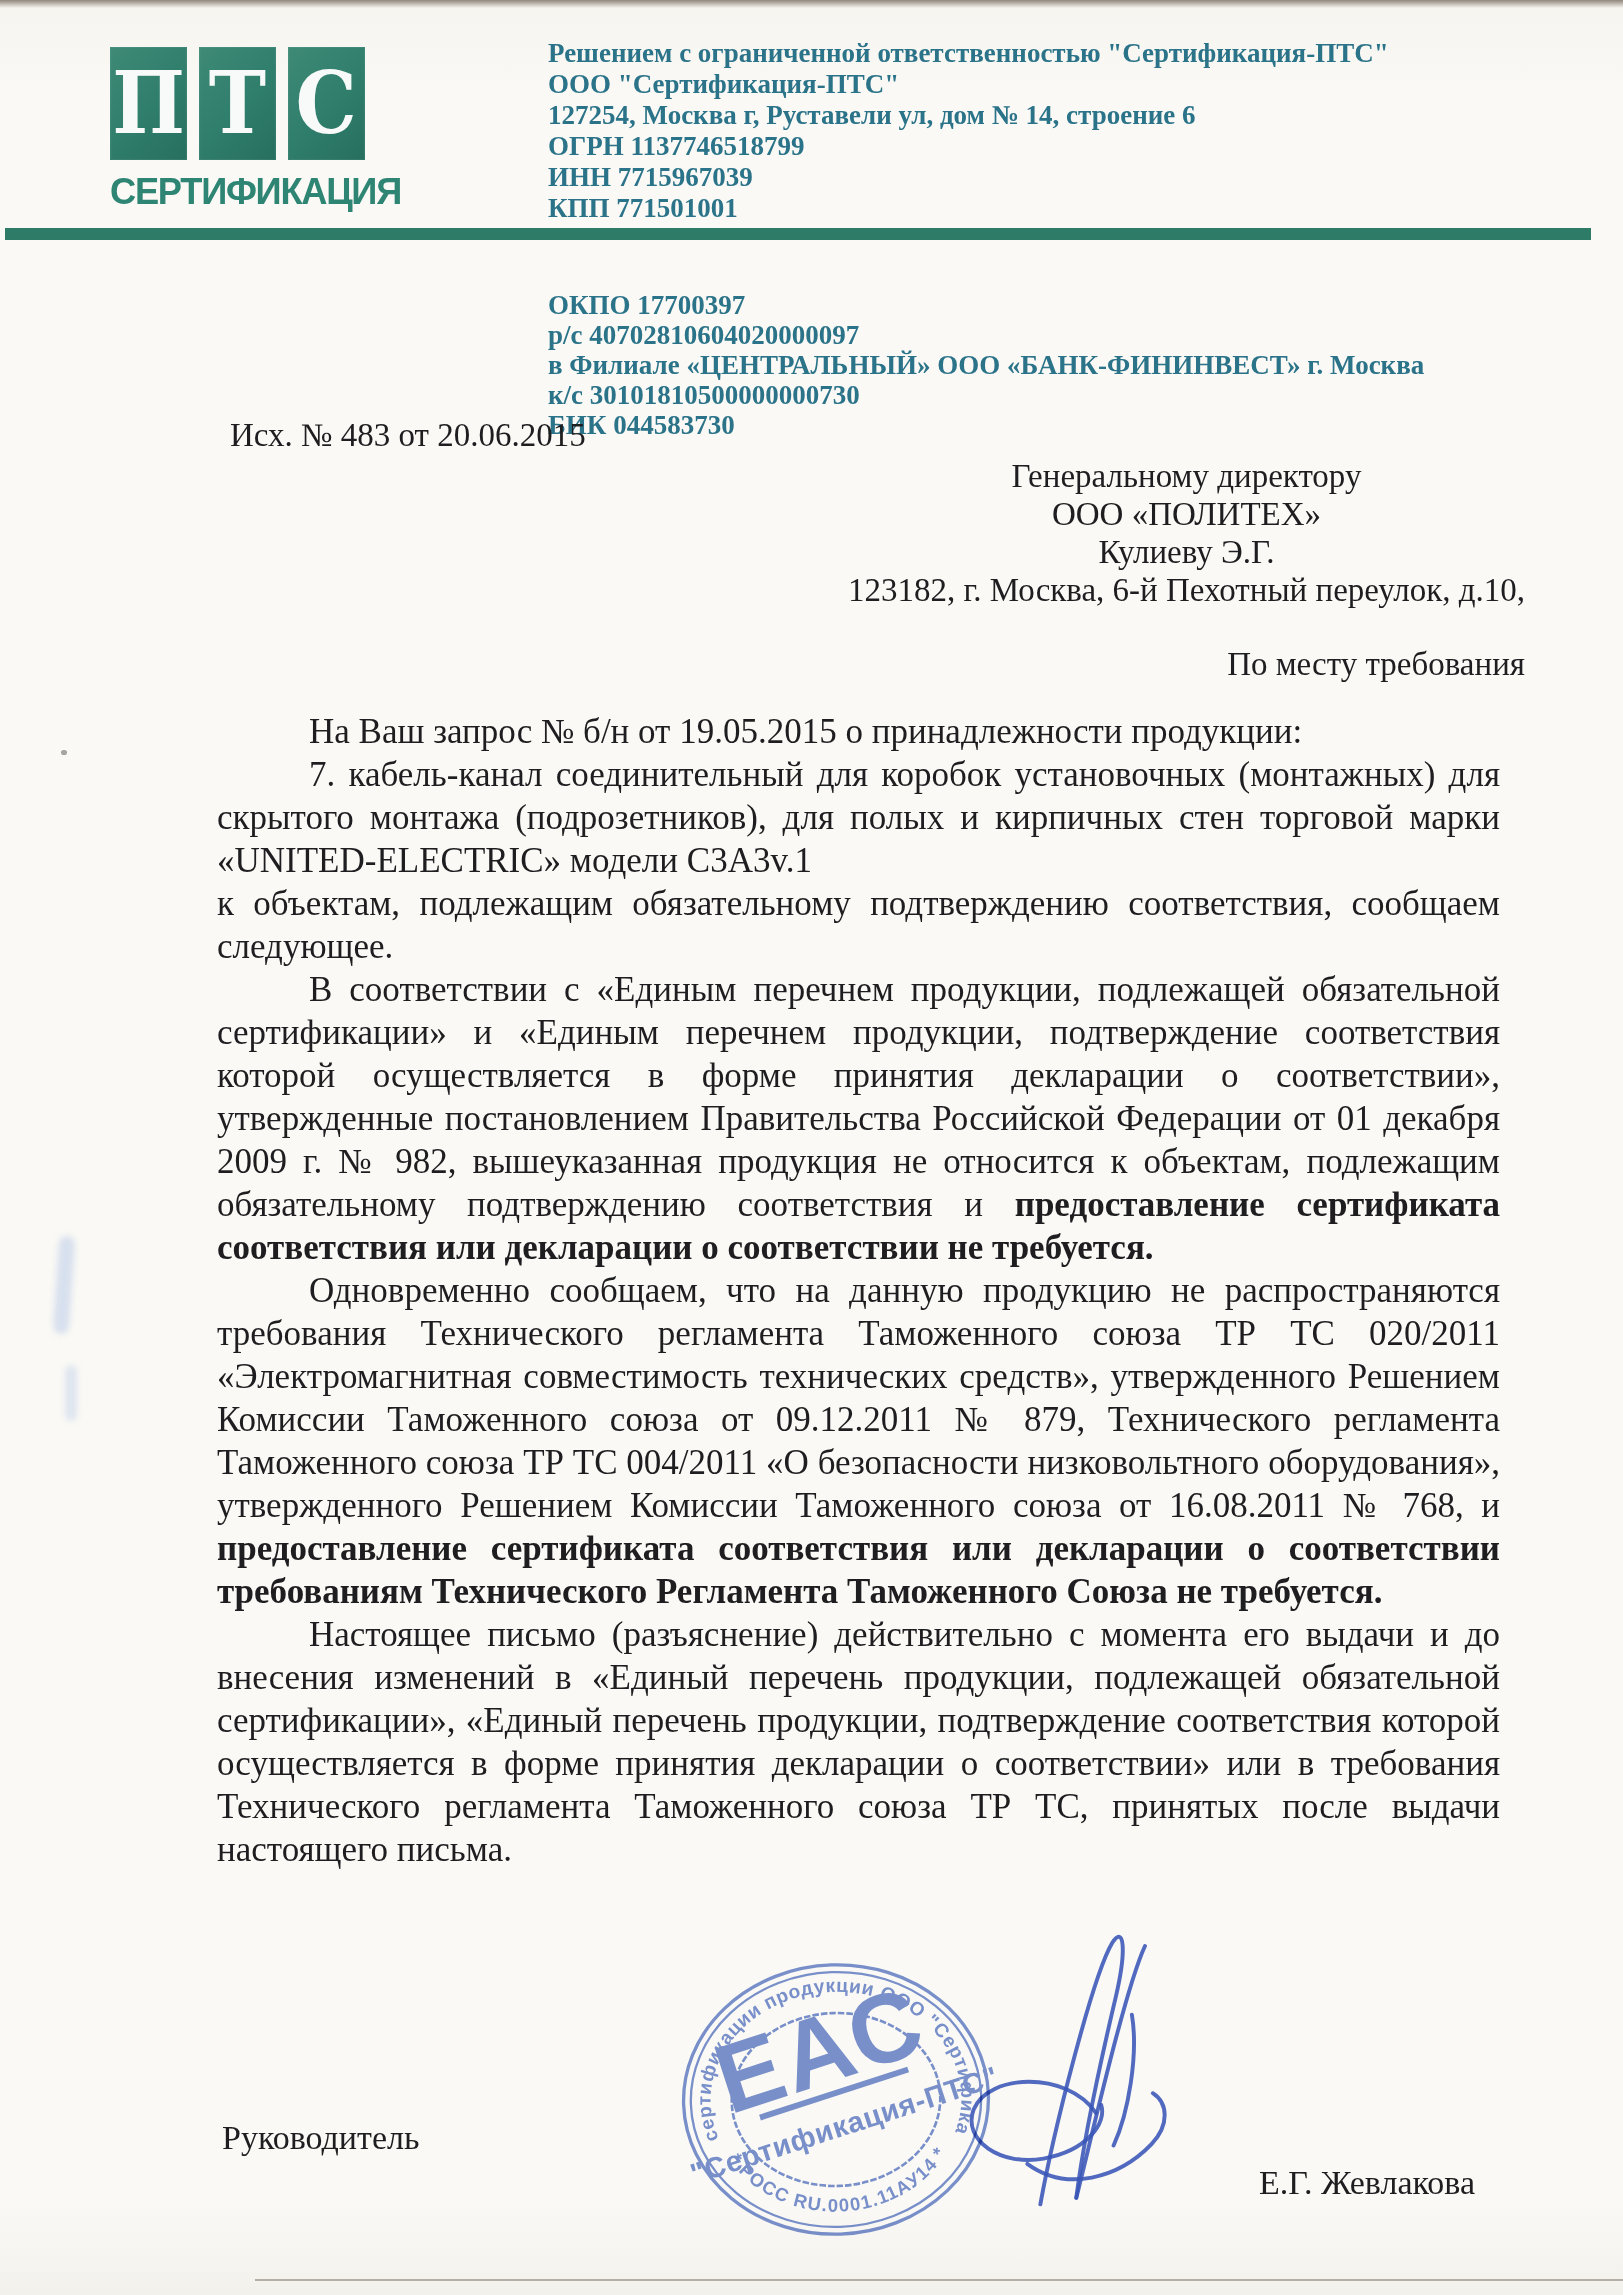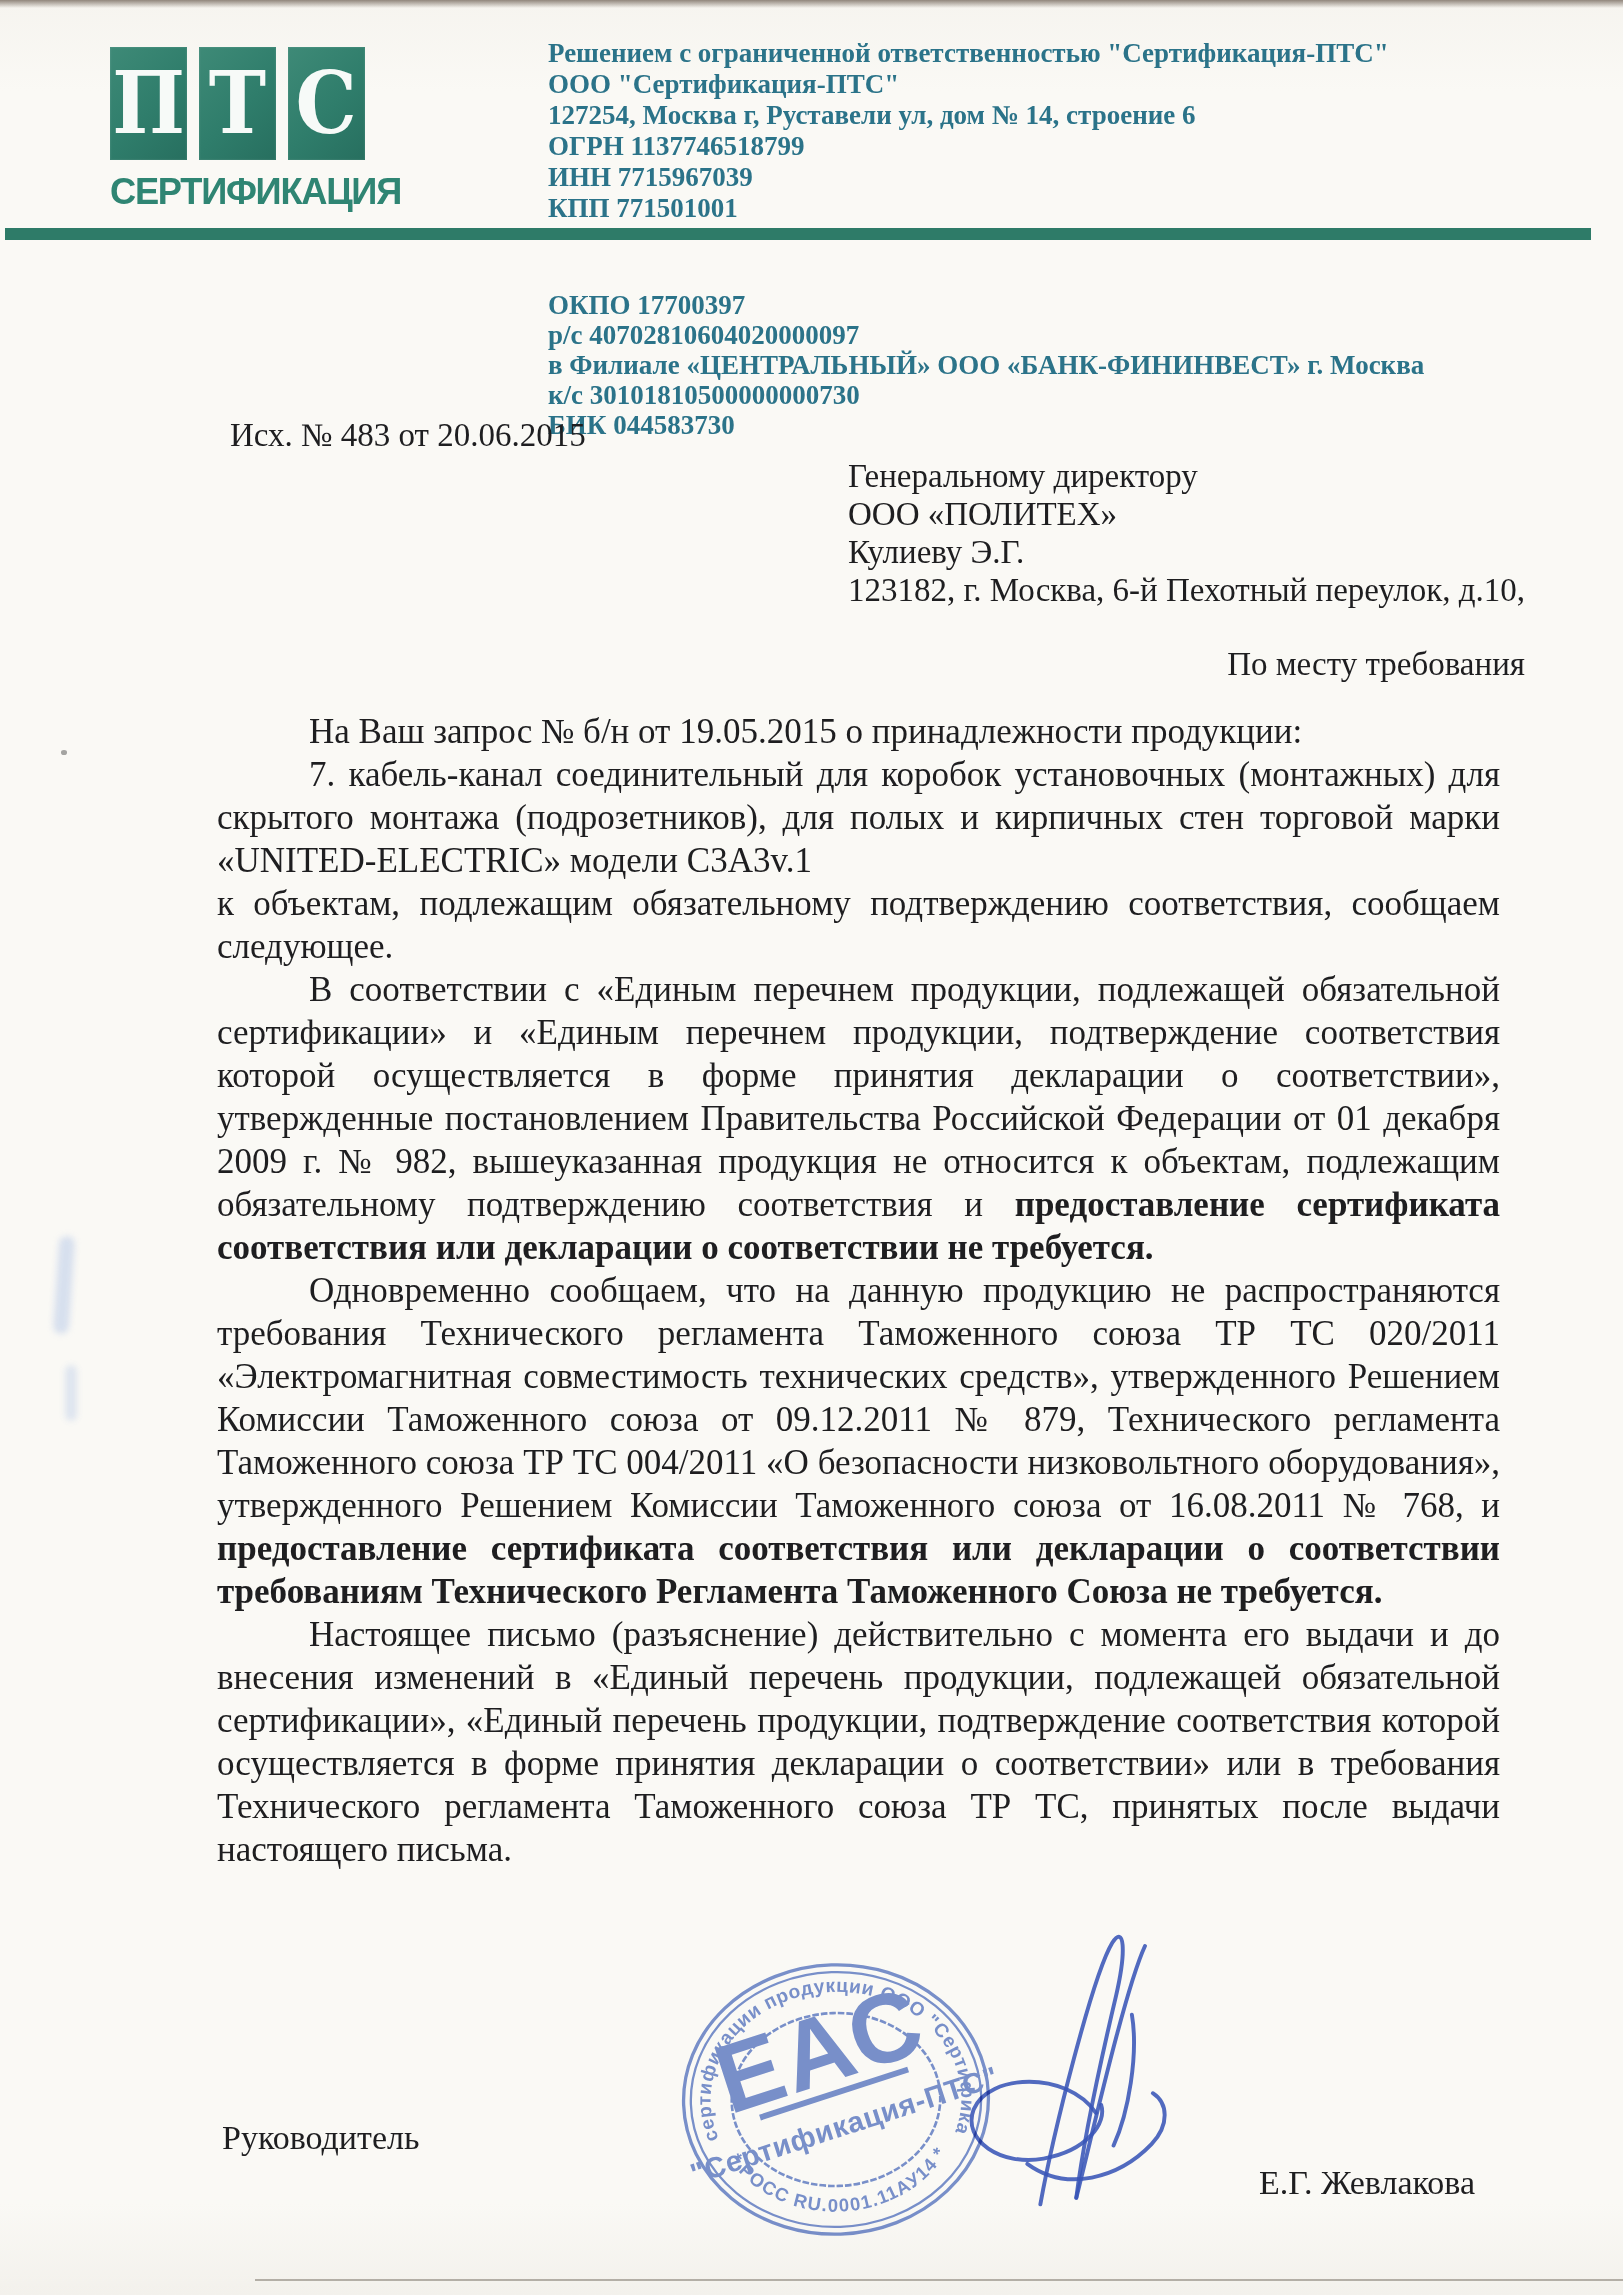--- a/index.html
+++ b/index.html
@@ -34,21 +34,21 @@
     font-weight:bold;font-size:37px;letter-spacing:-1.3px;white-space:nowrap;transform:scaleX(.98);transform-origin:left;}
 
   .company-block{position:absolute;left:548px;top:38px;
     color:#2b7389;font-weight:bold;font-size:27px;line-height:31px;width:981px;}
   .green-bar{position:absolute;left:5.2px;top:228px;width:1586px;height:12.4px;background:#2e7b68;}
   .bank-block{position:absolute;left:548px;top:250px;
     color:#2b7389;font-weight:bold;font-size:27px;line-height:30px;width:981px;margin-top:40px;}
 
   .ref-line{position:absolute;left:230px;top:417px;font-size:33px;}
 
-  .addressee{position:absolute;right:98px;top:457px;text-align:left;font-size:33px;line-height:38px;}
+  .addressee{position:absolute;right:98px;top:457px;text-align:center;font-size:33px;line-height:38px;}
   .requirement{position:absolute;right:98px;top:646px;font-size:33px;text-align:right;}
 
   
   .body-text{position:absolute;left:217px;top:710px;width:1283px;
     font-size:35px;line-height:43px;text-align:justify;}
   .body-text p{margin:0;text-indent:92px;}
   .body-text p.noindent{text-indent:0;}
   .body-text b{font-weight:bold;}
 
   .sig-role{position:absolute;left:222px;top:2112px;font-size:34px;line-height:52px;}

